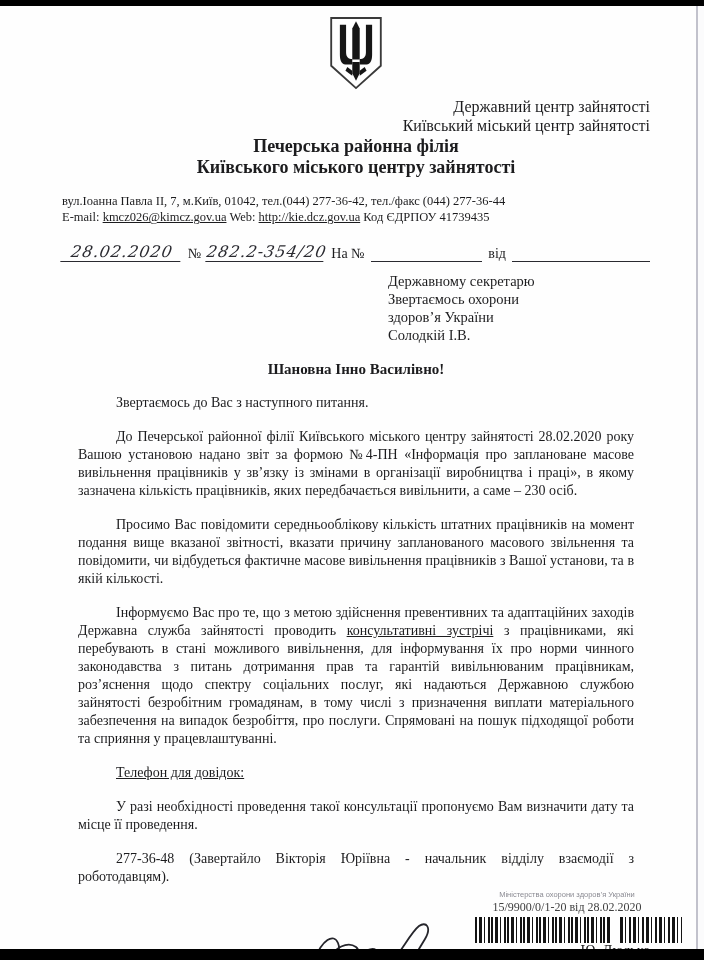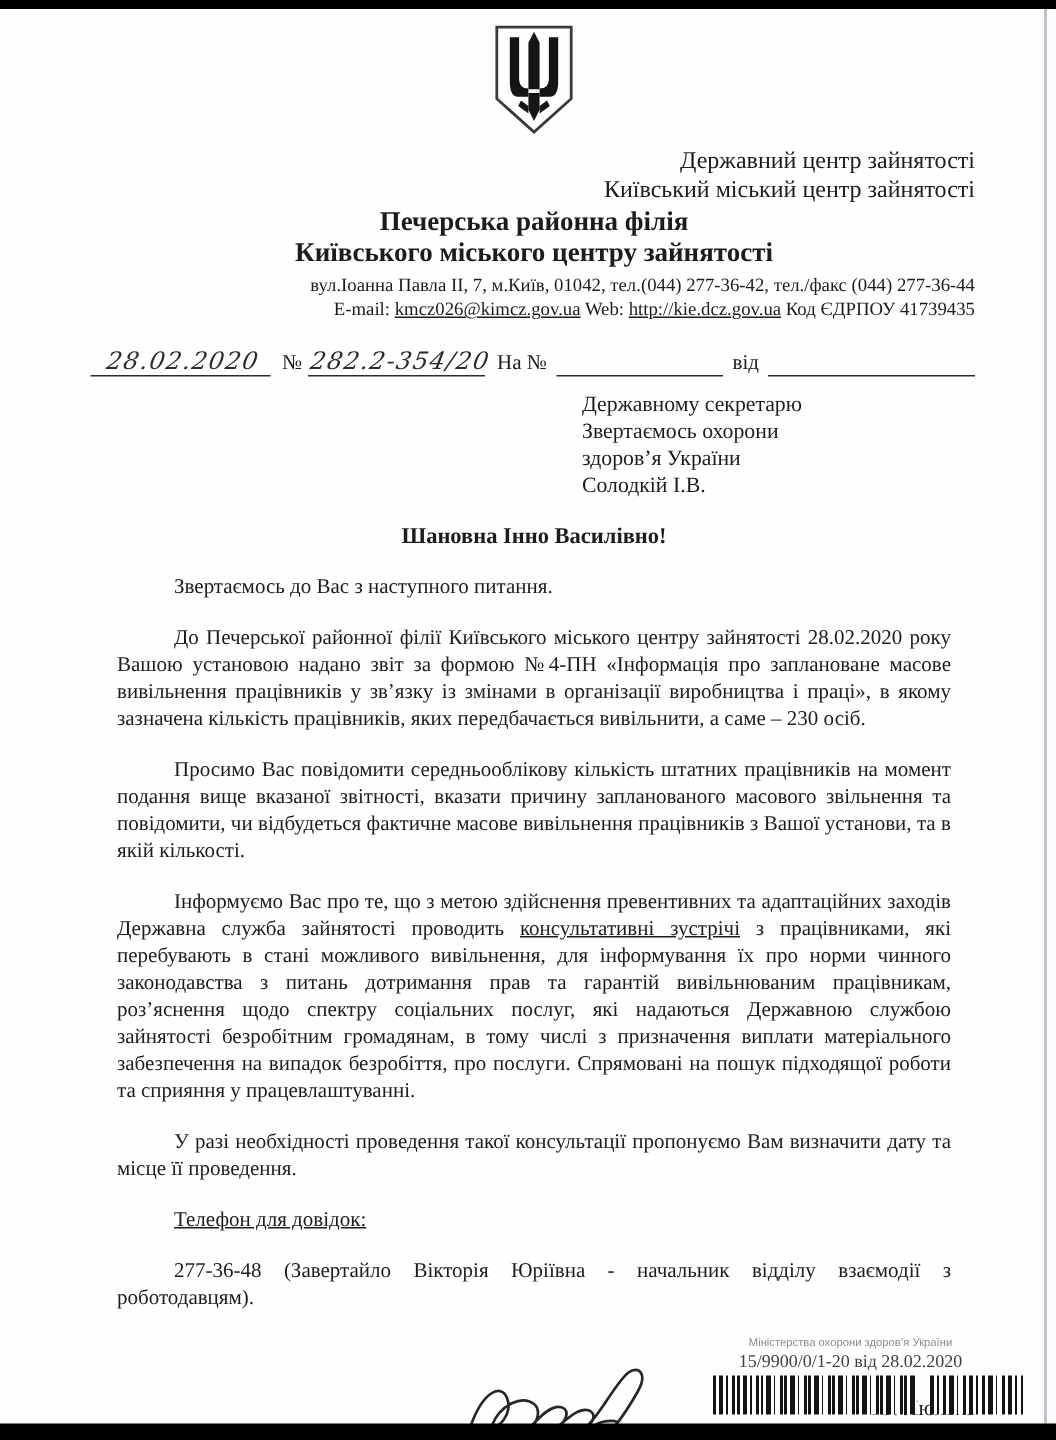--- a/index.html
+++ b/index.html
@@ -19,21 +19,21 @@
     padding:8px 46px 0 62px;
     box-sizing:border-box;
   }
   
   .emblem-wrap{text-align:center;margin:2px 0 2px 0;}
   .emblem-wrap svg{display:inline-block;}
   
   .hdr{ text-align:center; line-height:1.18;}
   .hdr .l1,.hdr .l2{font-size:16px;text-align:right;}
   .hdr .l3,.hdr .l4{font-size:18px;font-weight:bold;}
-  .contacts{text-align:right;font-size:12.5px;line-height:1.3;margin-top:3px;}
+  .contacts{text-align:left;font-size:12.5px;line-height:1.3;margin-top:15px;}
   .contacts .u{text-decoration:underline;}
   
   .refline{
     margin-top:16px;font-size:14px;display:flex;align-items:flex-end;gap:6px;
     white-space:nowrap;
   }
   .hand{
     font-style:italic;
     font-family:"DejaVu Serif",serif;
     transform:skewX(-10deg);
@@ -130,22 +130,22 @@
     <div>Солодкій І.В.</div>
   </div>
 
   <div class="salutation">Шановна Інно Василівно!</div>
 
   <div class="body">
     <p>Звертаємось до Вас з наступного питання.</p>
     <p>До Печерської районної філії Київського міського центру зайнятості 28.02.2020 року Вашою установою надано звіт за формою №4-ПН «Інформація про заплановане масове вивільнення працівників у зв’язку із змінами в організації виробництва і праці», в якому зазначена кількість працівників, яких передбачається вивільнити, а саме – 230 осіб.</p>
     <p>Просимо Вас повідомити середньооблікову кількість штатних працівників на момент подання вище вказаної звітності, вказати причину запланованого масового звільнення та повідомити, чи відбудеться фактичне масове вивільнення працівників з Вашої установи, та в якій кількості.</p>
     <p><span>Інформуємо Вас про те, що з метою здійснення превентивних та адаптаційних заходів Державна служба зайнятості проводить </span><span class="ul">консультативні зустрічі</span><span> з працівниками, які перебувають в стані можливого вивільнення, для інформування їх про норми чинного законодавства з питань дотримання прав та гарантій вивільнюваним працівникам, роз’яснення щодо спектру соціальних послуг, які надаються Державною службою зайнятості безробітним громадянам, в тому числі з призначення  виплати матеріального забезпечення на випадок безробіття, про послуги. Спрямовані на пошук підходящої роботи та сприяння у працевлаштуванні.</span></p>
+    <p><span class="ul">Телефон для довідок:</span></p>
     <p>У разі необхідності проведення такої консультації пропонуємо Вам визначити дату та місце її проведення.</p>
-    <p><span class="ul">Телефон для довідок:</span></p>
     <p>277-36-48 (Завертайло Вікторія Юріївна - начальник відділу взаємодії з роботодавцям).</p>
   </div>
 
   <div class="sigrow">
     <div class="sig-left">
       <div class="c1">З повагою,</div>
       <div>заст  директора</div>
     </div>
     <div class="sig-mid">
       <svg width="150" height="62" viewBox="0 0 150 62">

